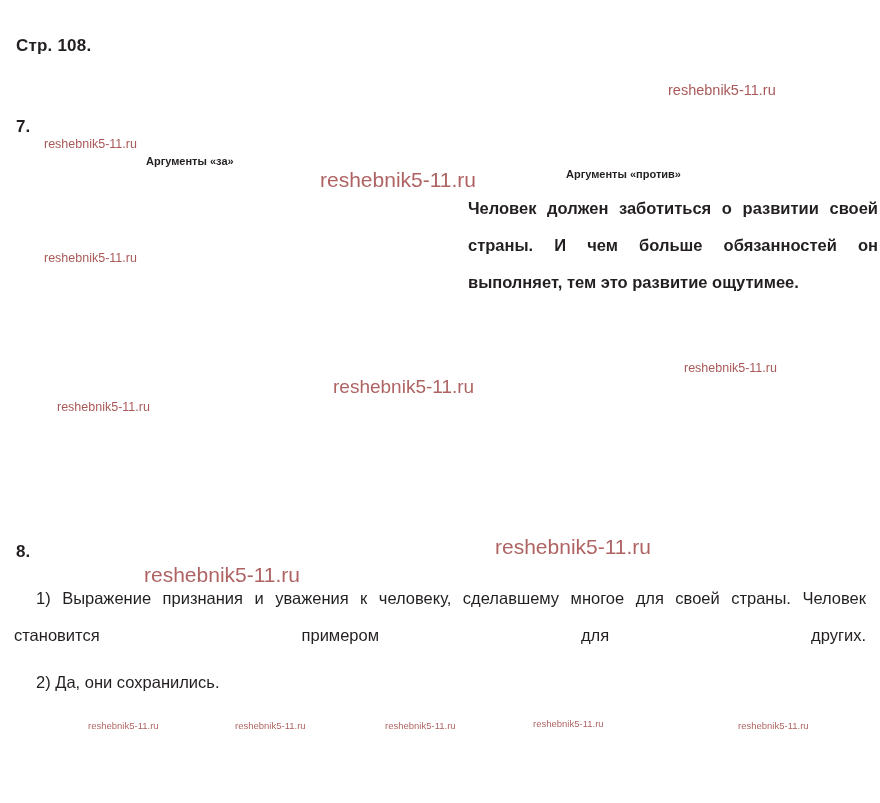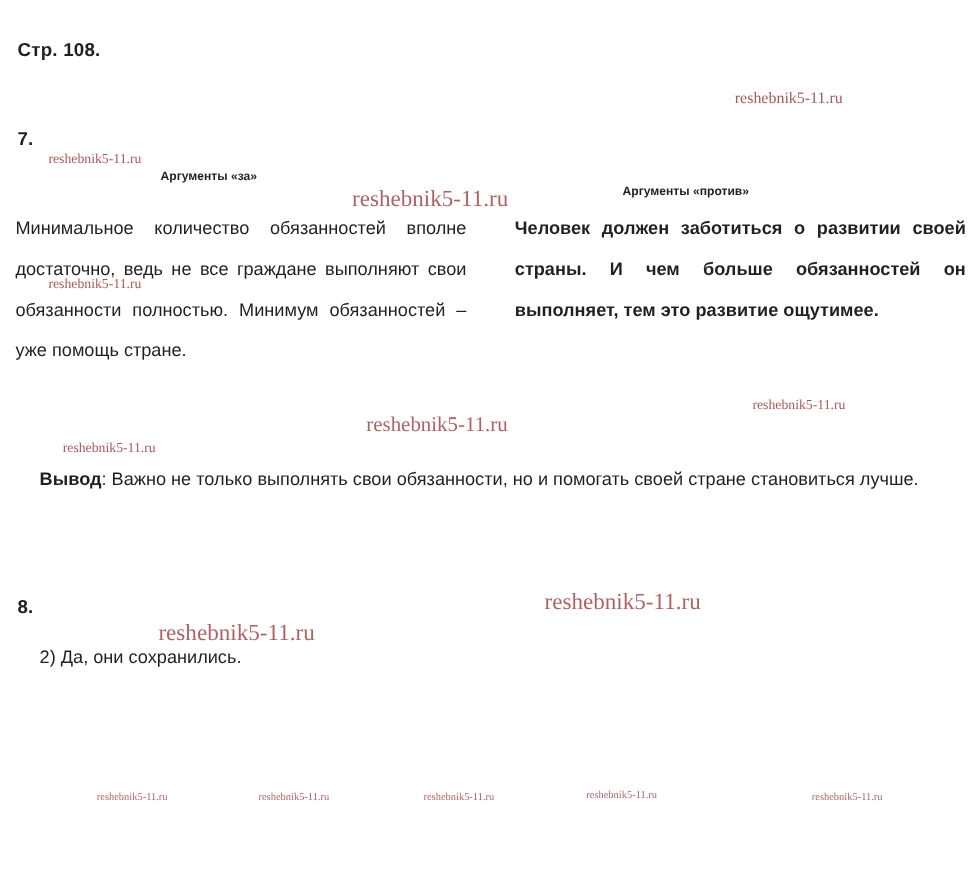--- a/index.html
+++ b/index.html
@@ -84,21 +84,21 @@
   .answers p {
     margin: 0 0 10px 0;
     text-align: justify;
     text-indent: 22px;
   }
   .answers p.j { text-align-last: justify; }
 
   
   .wm {
     position: absolute;
-    font-family: Liberation Serif, serif;
+    font-family: Liberation Sans, sans-serif;
     color: #9a3b3b;
     white-space: nowrap;
     pointer-events: none;
     user-select: none;
   }
   .wm.s { font-size: 12.5px; opacity: 0.85; }
   .wm.m { font-size: 14.5px; opacity: 0.85; }
   .wm.l { font-size: 19px; opacity: 0.8; }
   .wm.xl { font-size: 21px; opacity: 0.8; }
   .wm.tiny { font-size: 9.5px; opacity: 0.8; }
@@ -108,35 +108,30 @@
 
 <div class="page">
 
   <div class="page-label">Стр. 108.</div>
 
   <div class="task-num" id="task7num">7.</div>
 
   <div class="col-head" id="head-for">Аргументы «за»</div>
   <div class="col-head" id="head-against">Аргументы «против»</div>
 
-  <div class="col" id="col-left">
-    <p>Минимальное количество обязанностей вполне достаточно, ведь не все граждане выполняют свои обязанности полностью. Минимум обязанностей – уже помощь стране.</p>
-  </div>
 
   <div class="col" id="col-right">
     <p>Человек должен заботиться о развитии своей страны. И чем больше обязанностей он выполняет, тем это развитие ощутимее.</p>
   </div>
 
-  <div class="conclusion">
-    <b>Вывод</b><span>: Важно не только выполнять свои обязанности, но и помогать своей стране становиться лучше.</span>
-  </div>
 
   <div class="task-num" id="task8num">8.</div>
 
   <div class="answers">
+    <p class="j">1) Выражение признания и уважения к человеку, сделавшему многое для своей страны. Человек становится примером для других.</p>
     <p>2) Да, они сохранились.</p>
   </div>
 
   <div id="watermark-layer">
       <div class="wm m" style="left: 668px; top: 82px; color: rgb(154, 59, 59);">reshebnik5-11.ru</div>
       <div class="wm s" style="left: 44px; top: 137px; color: rgb(154, 59, 59);">reshebnik5-11.ru</div>
       <div class="wm xl" style="left: 320px; top: 168px; color: rgb(154, 59, 59);">reshebnik5-11.ru</div>
       <div class="wm s" style="left: 44px; top: 251px; color: rgb(154, 59, 59);">reshebnik5-11.ru</div>
       <div class="wm s" style="left: 684px; top: 361px; color: rgb(154, 59, 59);">reshebnik5-11.ru</div>
       <div class="wm l" style="left: 333px; top: 376px; color: rgb(154, 59, 59);">reshebnik5-11.ru</div>

